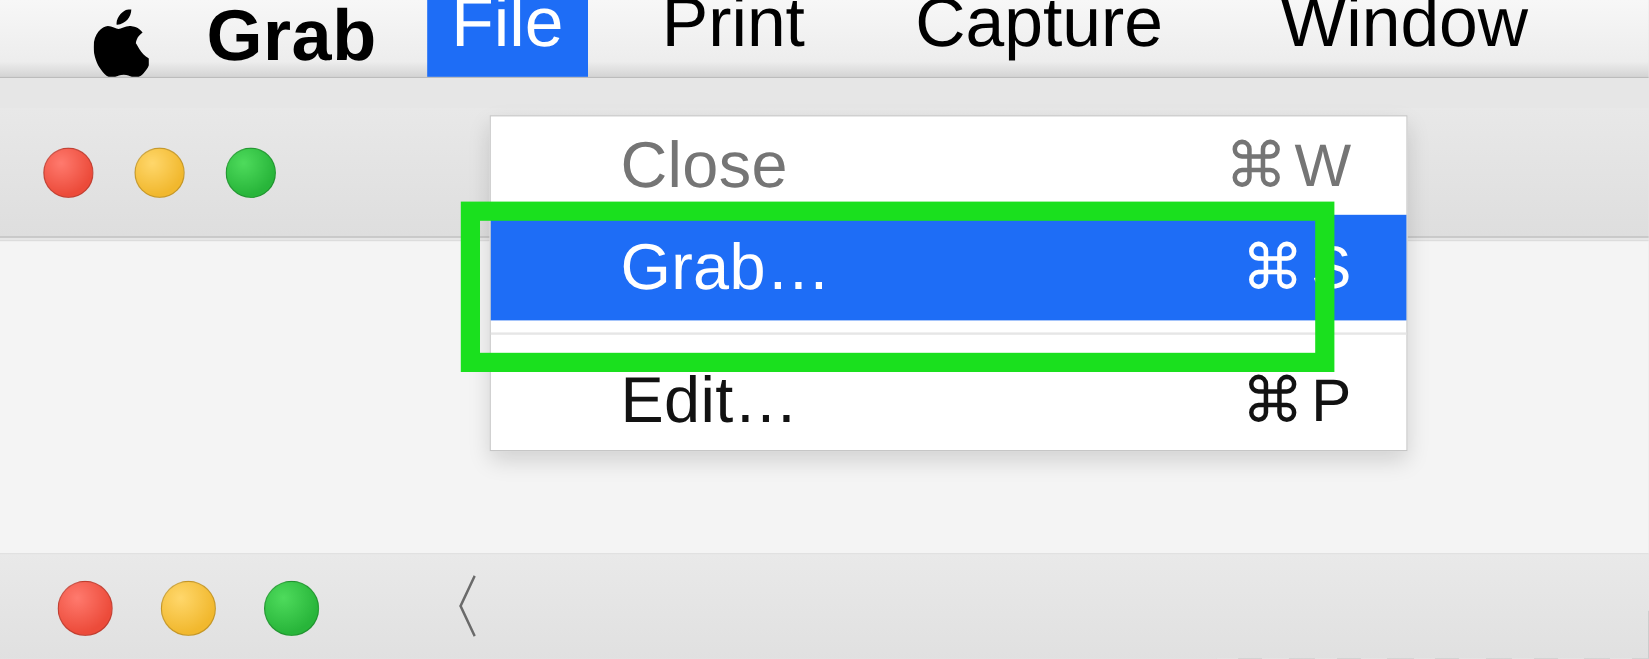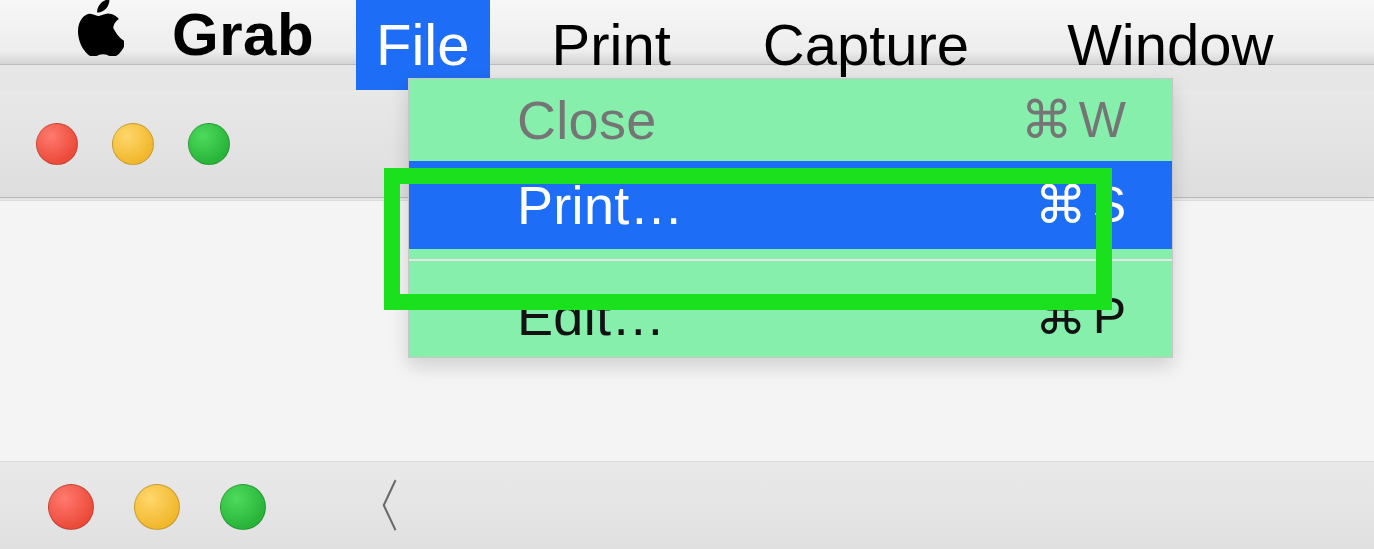--- a/index.html
+++ b/index.html
@@ -14,21 +14,21 @@
 
     
     .menu-bar {
       position: absolute;
       top: 0;
       left: 0;
       right: 0;
       height: 65px;
       background: linear-gradient(to bottom, #f7f7f7 0%, #ededed 80%, #d4d4d4 100%);
       display: flex;
-      align-items: flex-start;
+      align-items: flex-end;
       z-index: 10;
       border-bottom: 1px solid #bcbcbc;
     }
     .apple-logo {
       margin-left: 78px;
       width: 46px;
       height: 56px;
       display: flex;
       align-items: center;
       justify-content: center;
@@ -118,24 +118,24 @@
     .back-chevron {
       margin-left: 80px;
       font-size: 58px;
       color: #6a6a6a;
       font-weight: 300;
     }
 
     
     .dropdown {
       position: absolute;
-      top: 78px;
+      top: 96px;
       left: 408px;
       width: 765px;
-      background: #86efac;
+      background: #ffffff;
       border: 1px solid #c6c6c6;
       box-shadow: 0 8px 18px rgba(0,0,0,0.15);
       z-index: 20;
     }
     .dd-row {
       display: flex;
       align-items: center;
       justify-content: space-between;
       height: 82px;
       padding: 0 46px 0 108px;
@@ -220,21 +220,21 @@
 <div class="dropdown">
   <div class="dd-row light">
     <span class="dd-label">Close</span>
     <span class="dd-short">
       <span class="cmd">⌘</span>
         <span class="key">W</span>
     </span>
   </div>
 
   <div class="dd-row selected">
-    <span class="dd-label">Print…</span>
+    <span class="dd-label">Grab…</span>
     <span class="dd-short">
       <span class="cmd">⌘</span>
         <span class="key">S</span>
     </span>
   </div>
 
 
   <div class="dd-sep"></div>
 
   <div class="dd-row">

